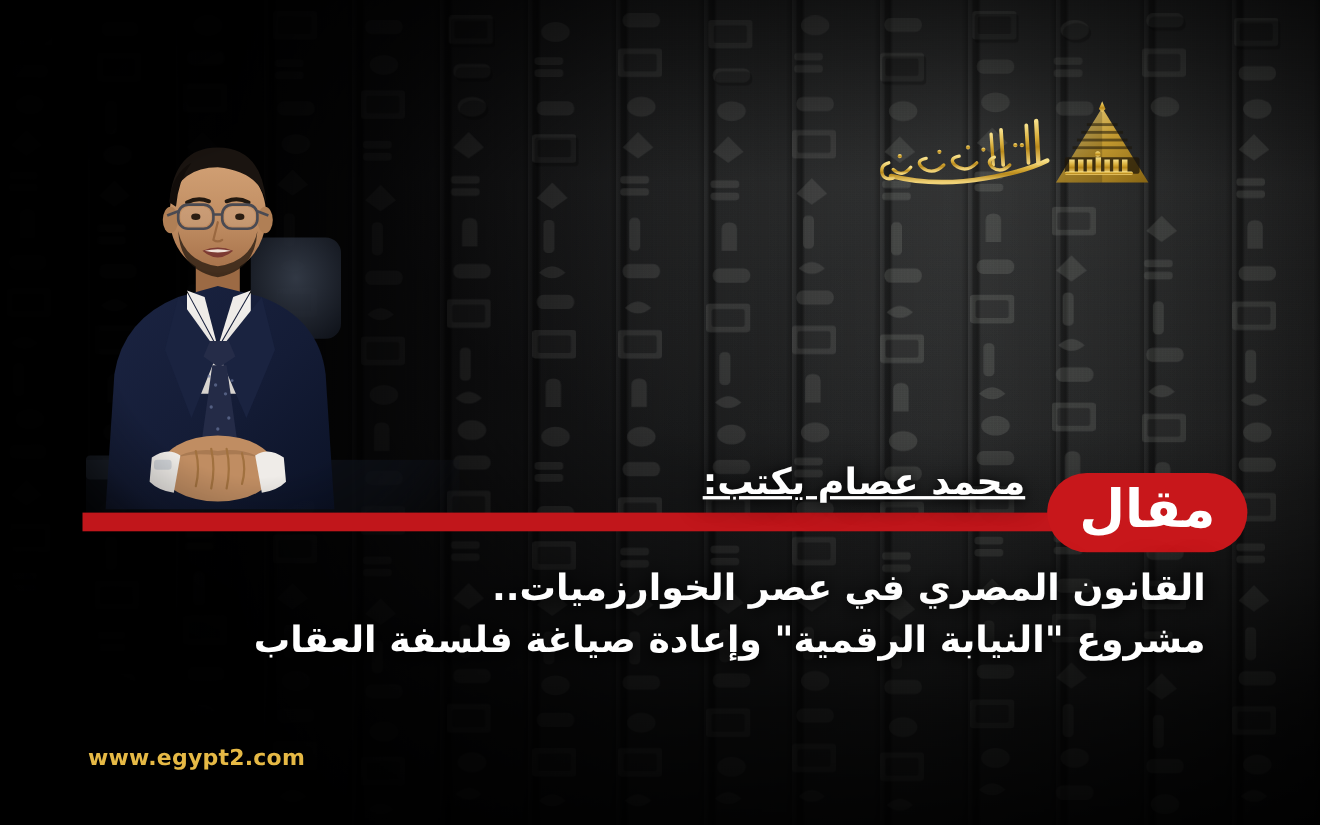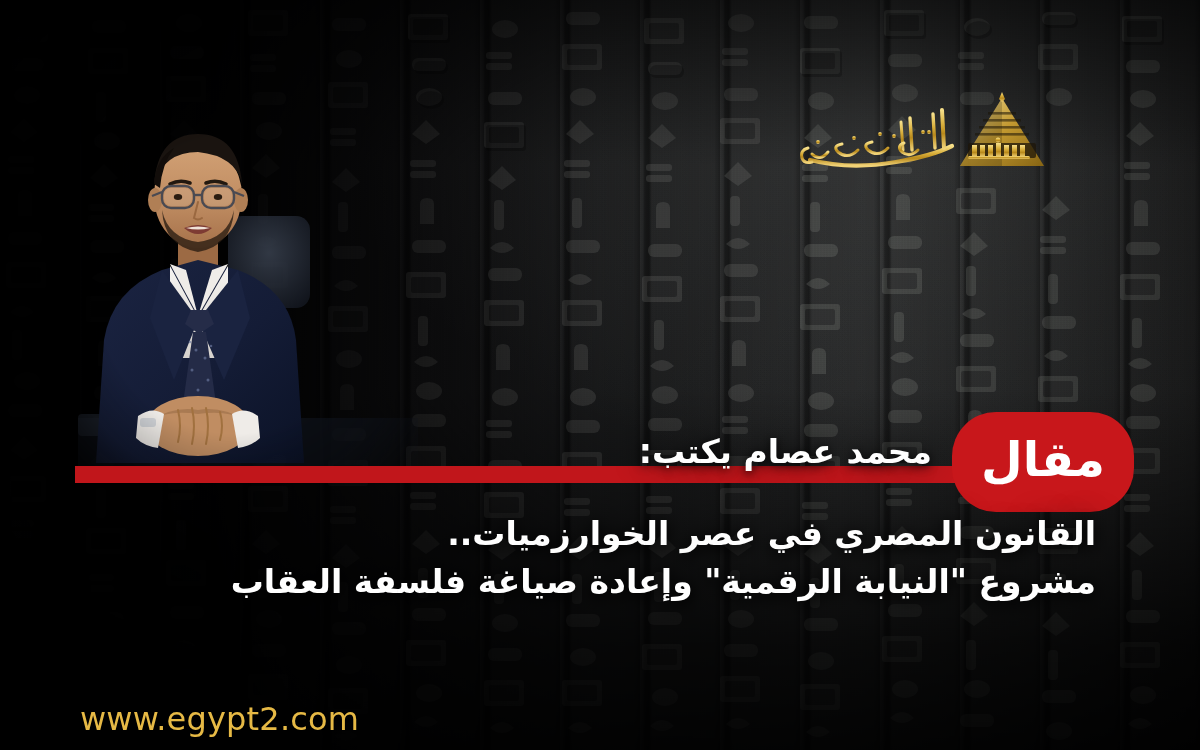--- a/index.html
+++ b/index.html
@@ -72,52 +72,53 @@
   .photo svg{width:100%;height:100%;display:block;}
 
   
   .red-rule{
     position:absolute;left:75px;top:466px;width:952px;height:17px;
     background:#c1161b;
   }
 
   
   .badge{
-    position:absolute;left:952px;top:412px;width:182px;height:100px;
+    position:absolute;left:952px;top:430px;width:182px;height:72px;
     border-radius:44px;background:#c8171b;
     display:flex;align-items:center;justify-content:center;
   }
   .badge-label{
     color:#fff;font-size:48px;font-weight:700;line-height:1;
     letter-spacing:0;padding-bottom:6px;
   }
 
   
   .byline{
-    position:absolute;right:268px;top:432px;
+    position:absolute;right:268px;top:418px;
     color:#ffffff;font-size:33px;font-weight:700;
     text-shadow:0 2px 10px rgba(0,0,0,.9),0 0 26px rgba(0,0,0,.8);
     white-space:nowrap;
+    text-decoration:underline;
   }
 
   
   .headline{
     position:absolute;right:104px;top:510px;width:1000px;
     text-align:right;color:#fff;
   }
   .headline-line{
     font-size:33px;font-weight:700;line-height:1.44;
     text-shadow:0 3px 14px rgba(0,0,0,.95),0 0 30px rgba(0,0,0,.75);
     white-space:nowrap;
   }
 
   
   .website{
-    position:absolute;left:80px;top:700px;
-    color:#e6b945;font-size:32px;font-weight:400;
+    position:absolute;left:80px;top:676px;
+    color:#e6b945;font-size:20px;font-weight:700;
     direction:ltr;letter-spacing:.2px;
     text-shadow:0 2px 8px rgba(0,0,0,.9);
   }
 </style>
 </head>
 <body>
 
 <div class="canvas">
 
   <div class="bg-wall"></div>

